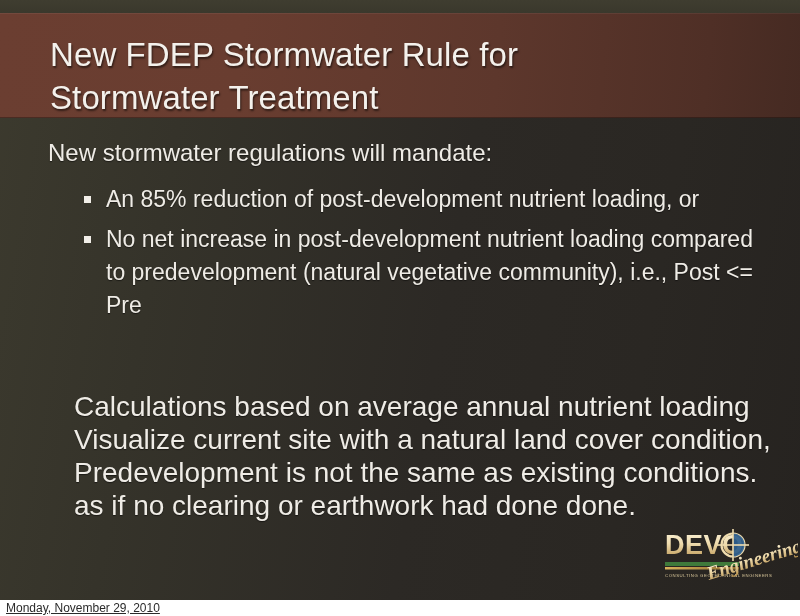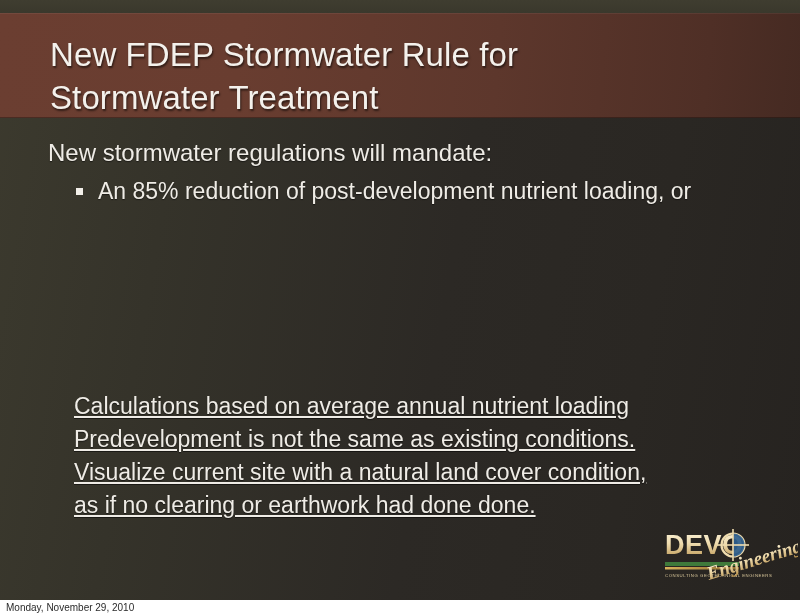--- a/index.html
+++ b/index.html
@@ -74,21 +74,21 @@
     line-height: 32px;
     color: #efece6;
     text-shadow: 0 1px 1px rgba(0,0,0,0.5);
   }
   .bullet-list {
     position: absolute;
     left: 74px;
     top: 57px;
     width: 700px;
     list-style: none;
-    margin: 0;
+    margin: 8px;
     padding: 0;
   }
   .bullet-item {
     position: relative;
     padding-left: 24px;
     margin-bottom: 7px;
     font-size: 23px;
     line-height: 33px;
     color: #efece6;
     text-shadow: 0 1px 1px rgba(0,0,0,0.5);
@@ -105,26 +105,25 @@
     display: block;
     max-width: 660px;
   }
   .para-block {
     position: absolute;
     left: 74px;
     top: 272px;
     width: 700px;
   }
   .para-line {
-    font-size: 23px;
+    font-size: 28px;
     line-height: 33px;
     color: #efece6;
     text-shadow: 0 1px 1px rgba(0,0,0,0.5);
     white-space: nowrap;
-    text-decoration: underline;
   }
   .devo-logo {
     position: absolute;
     left: 663px;
     top: 524px;
     width: 135px;
     height: 72px;
   }
   .devo-logo svg {
     display: block;
@@ -134,23 +133,24 @@
     left: 0;
     top: 600px;
     width: 800px;
     height: 16px;
     background: #ffffff;
   }
   .footer-date {
     position: absolute;
     left: 6px;
     top: 601px;
-    font-size: 10px;
+    font-size: 12px;
     line-height: 14px;
     color: #2b2b2b;
+    text-decoration: underline;
   }
 </style>
 </head>
 <body>
 
 <div class="slide-frame">
 
   <div class="slide-canvas">
 
     <div class="top-edge-band"></div>
@@ -162,26 +162,30 @@
 
     <div class="body-area">
 
       <div class="lead-line">New stormwater regulations will mandate:</div>
 
       <ul class="bullet-list">
         <li class="bullet-item">
           <span class="bullet-marker"></span>
           <span class="bullet-text">An 85% reduction of post-development nutrient loading, or</span>
         </li>
+        <li class="bullet-item">
+          <span class="bullet-marker"></span>
+          <span class="bullet-text">No net increase in post-development nutrient loading compared to predevelopment (natural vegetative community), i.e., Post &lt;= Pre</span>
+        </li>
       </ul>
 
       <div class="para-block">
         <div class="para-line">Calculations based on average annual nutrient loading</div>
+        <div class="para-line">Visualize current site with a natural land cover condition,</div>
         <div class="para-line">Predevelopment is not the same as existing conditions.</div>
-        <div class="para-line">Visualize current site with a natural land cover condition,</div>
         <div class="para-line">as if no clearing or earthwork had done done.</div>
       </div>
 
     </div>
 
     <div class="devo-logo">
       <svg width="135" height="72" viewBox="0 0 135 72" xmlns="http://www.w3.org/2000/svg">
         <defs>
           <linearGradient id="goldGrad" x1="0" y1="0" x2="0" y2="1">
             <stop offset="0%" stop-color="#fbf3da"></stop>

